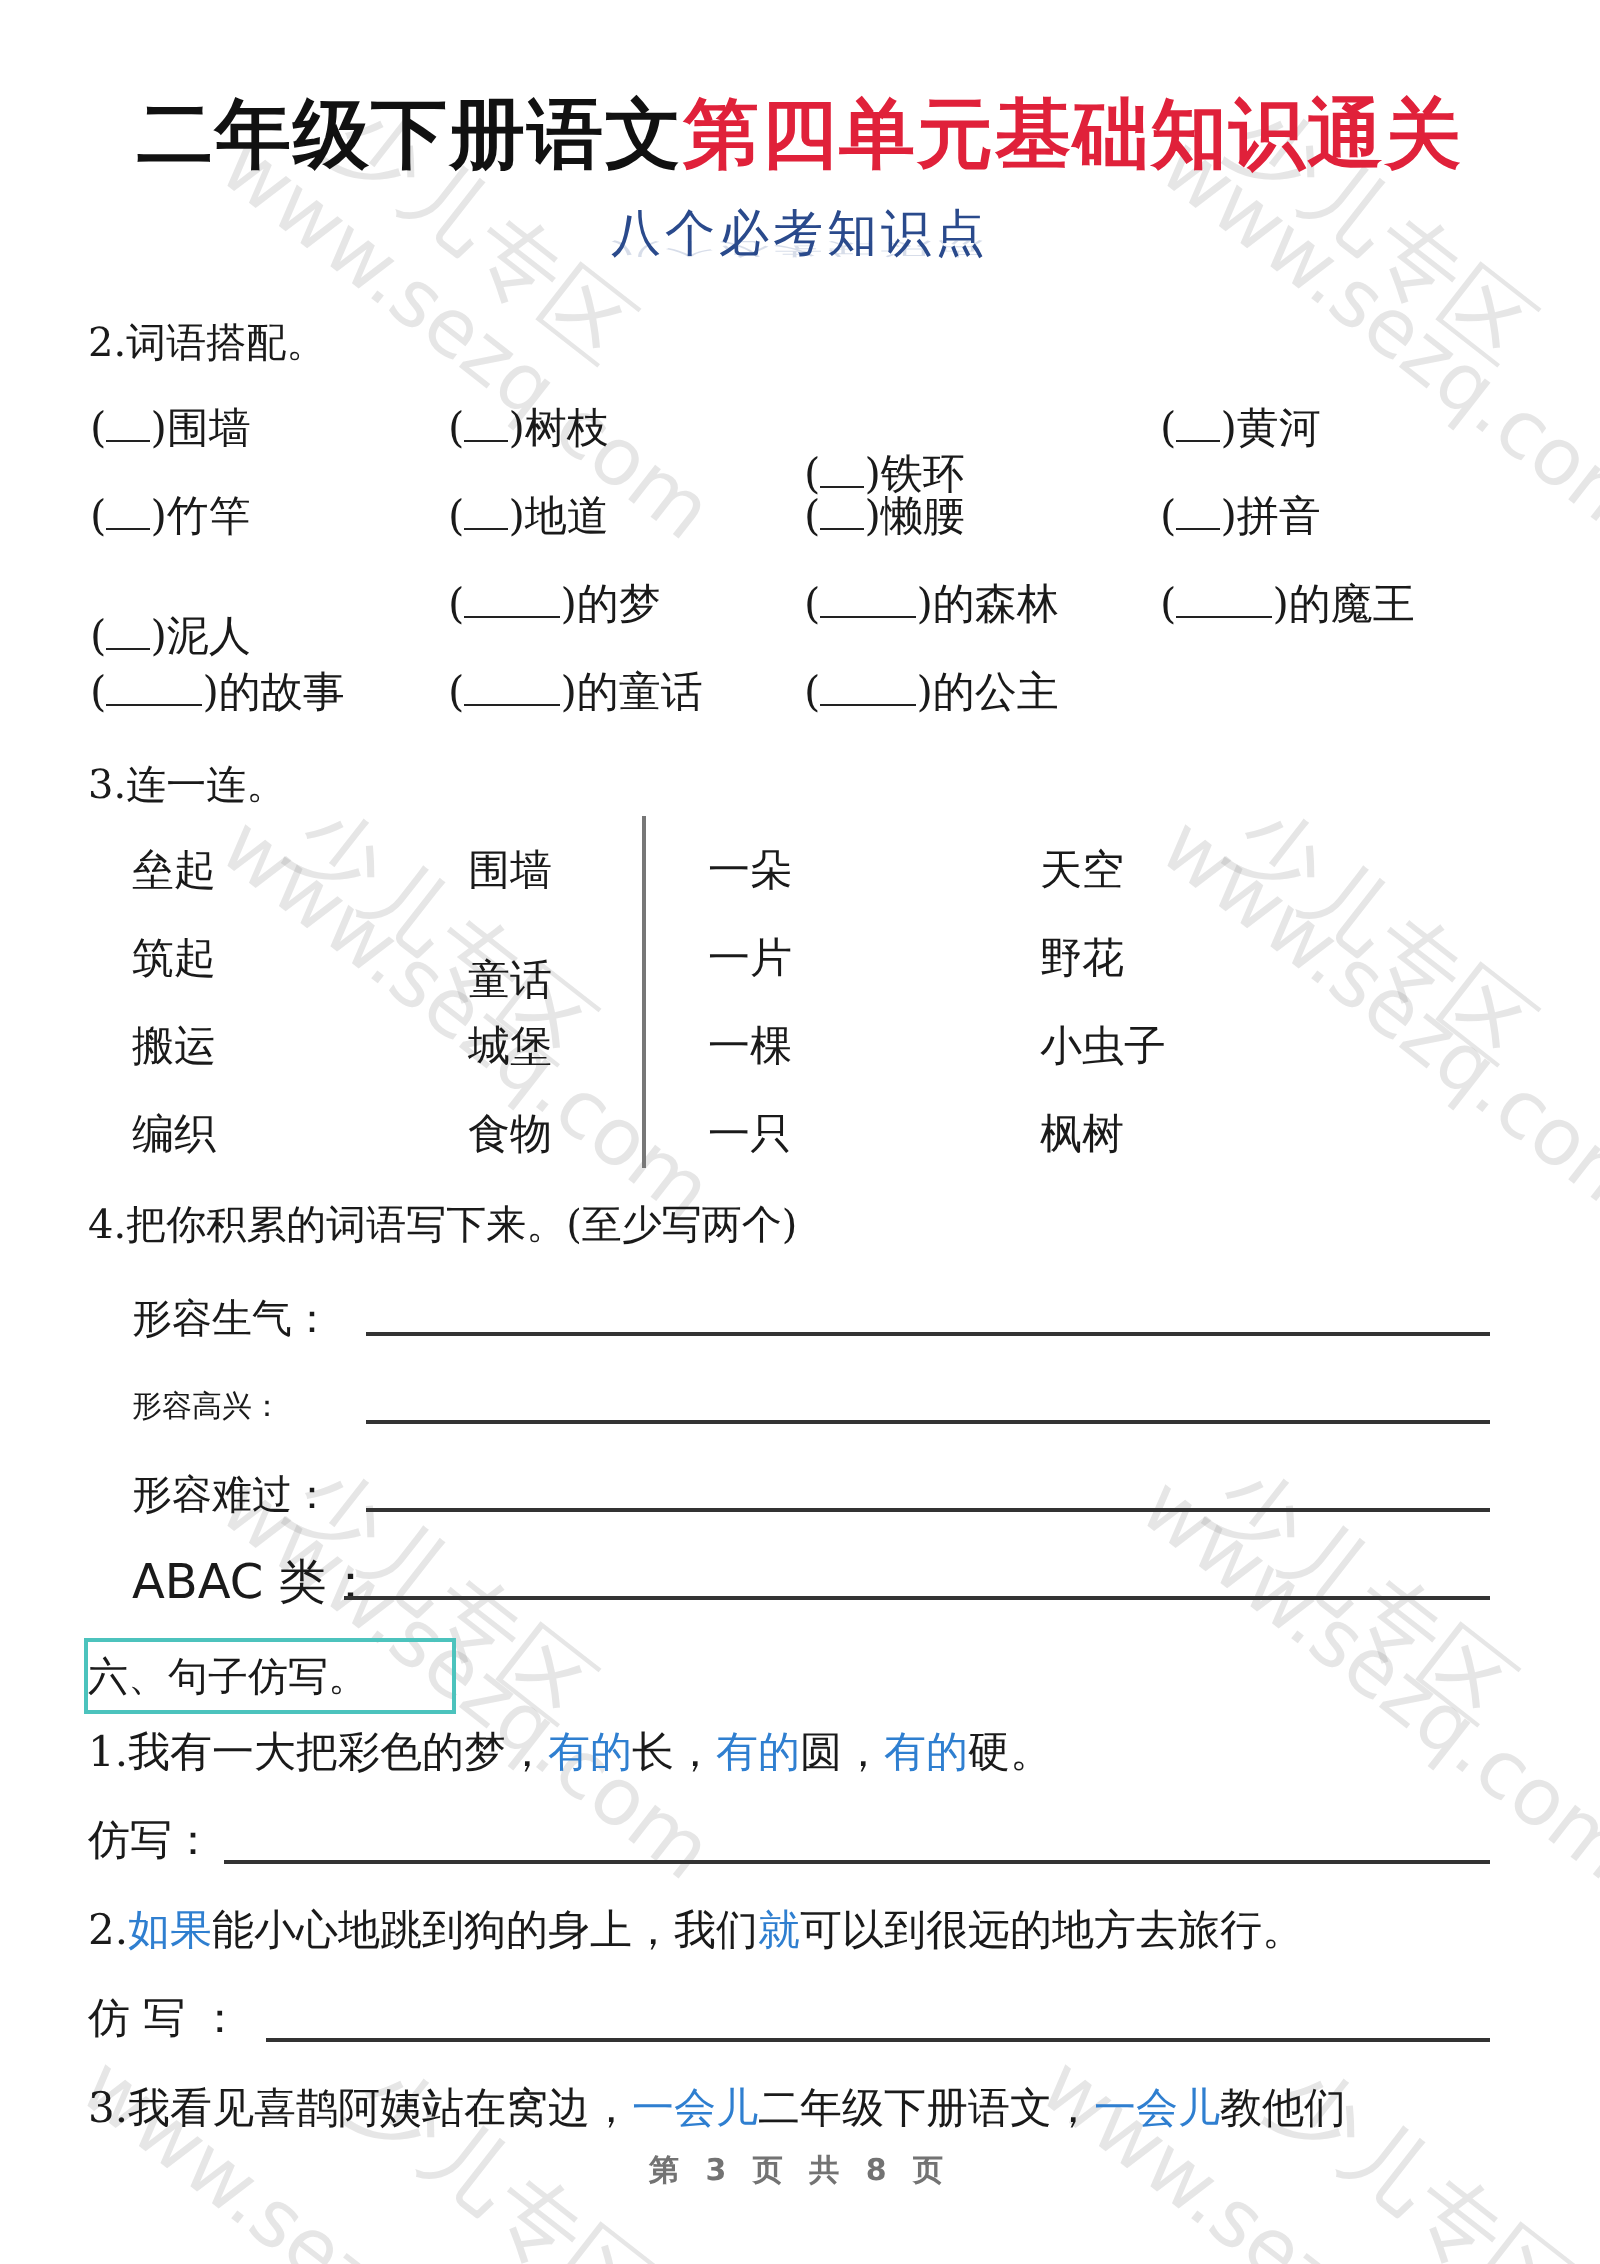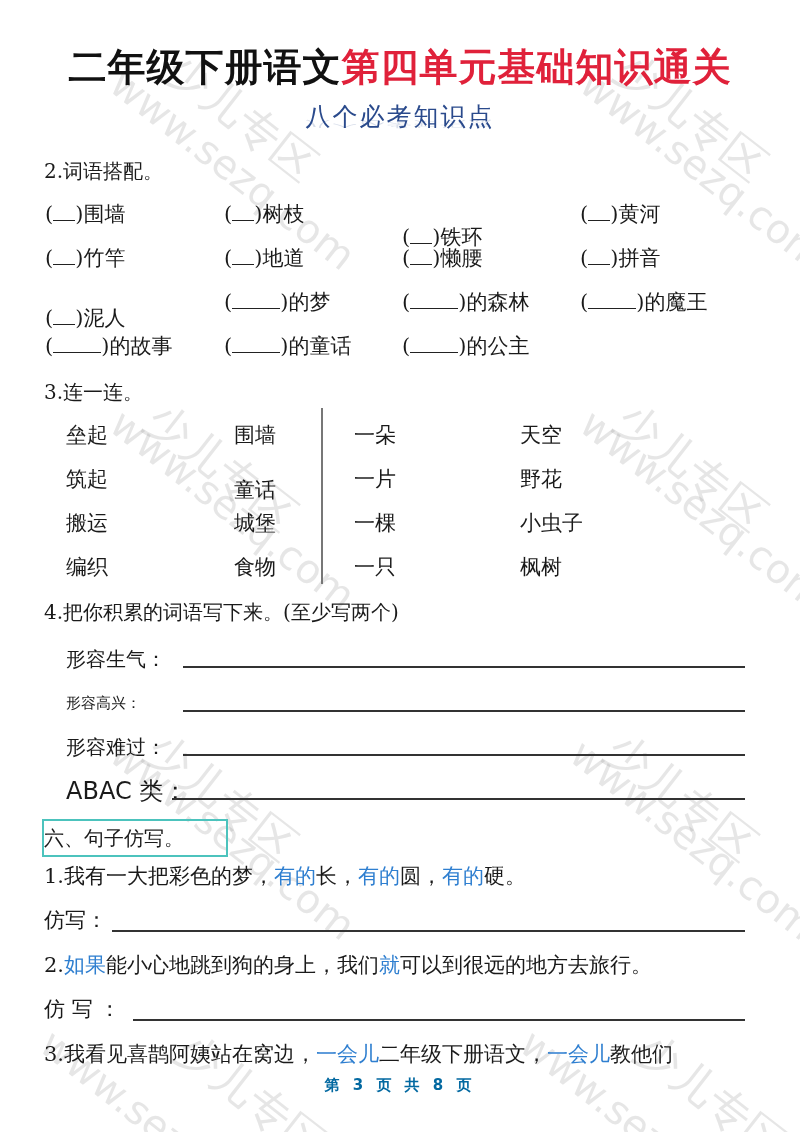--- a/index.html
+++ b/index.html
@@ -36,21 +36,21 @@
   .wline { position: absolute; height: 2px; background: #333; }
   .section-box {
     position: absolute; left: 42px; top: 807px; width: 186px; height: 38px;
     border: 2px solid #4cc3bd; box-sizing: border-box;
     font-size: 20px; line-height: 34px; padding-left: 0; margin-top: 12px;
   }
   .blue { color: #2f7fd0; position: relative; }
   .footer {
     top: 1076px; left: 0; width: 800px; text-align: center;
     font-family: "DejaVu Sans", sans-serif; font-weight: bold;
-    font-size: 15px; letter-spacing: 4px; color: #0369a1;
+    font-size: 15px; letter-spacing: 4px; color: #737373;
   }
   .wm {
     position: absolute; color: rgba(140,140,140,0.22);
     font-family: "DejaVu Sans", sans-serif; transform: rotate(38deg);
     transform-origin: left top; white-space: nowrap; pointer-events: none;
   }
   .wm-cn { font-size: 44px; }
   .wm-url { font-size: 40px; }
 </style>
 </head>

